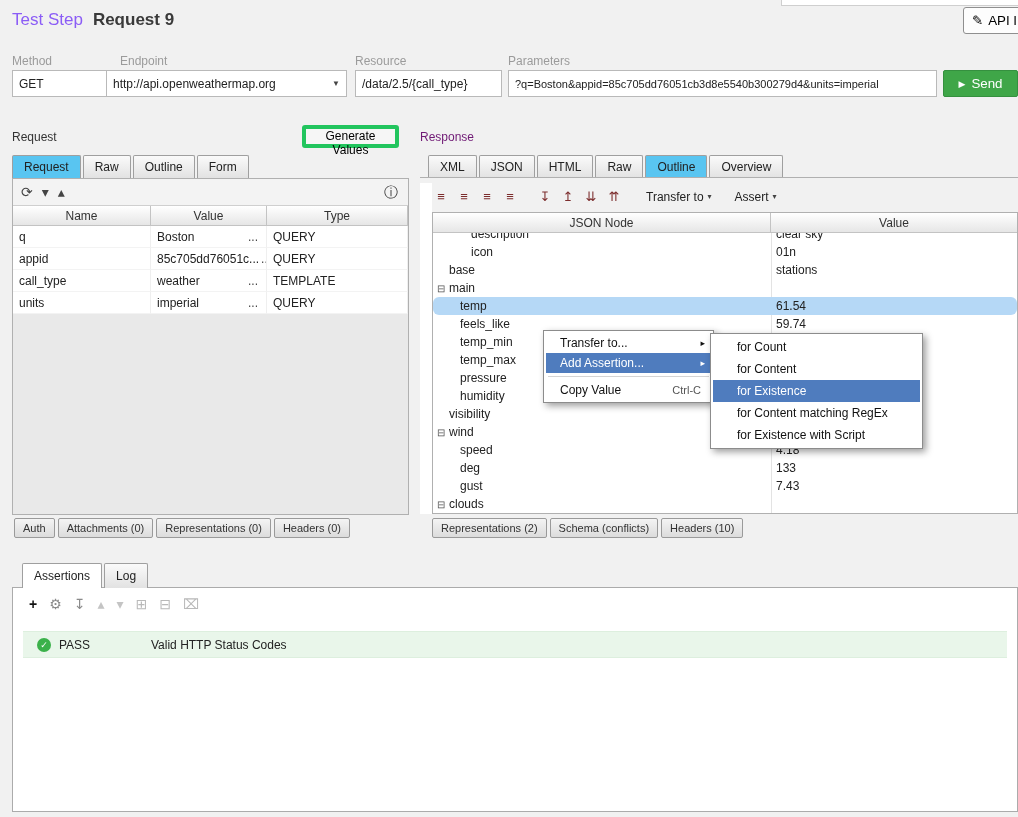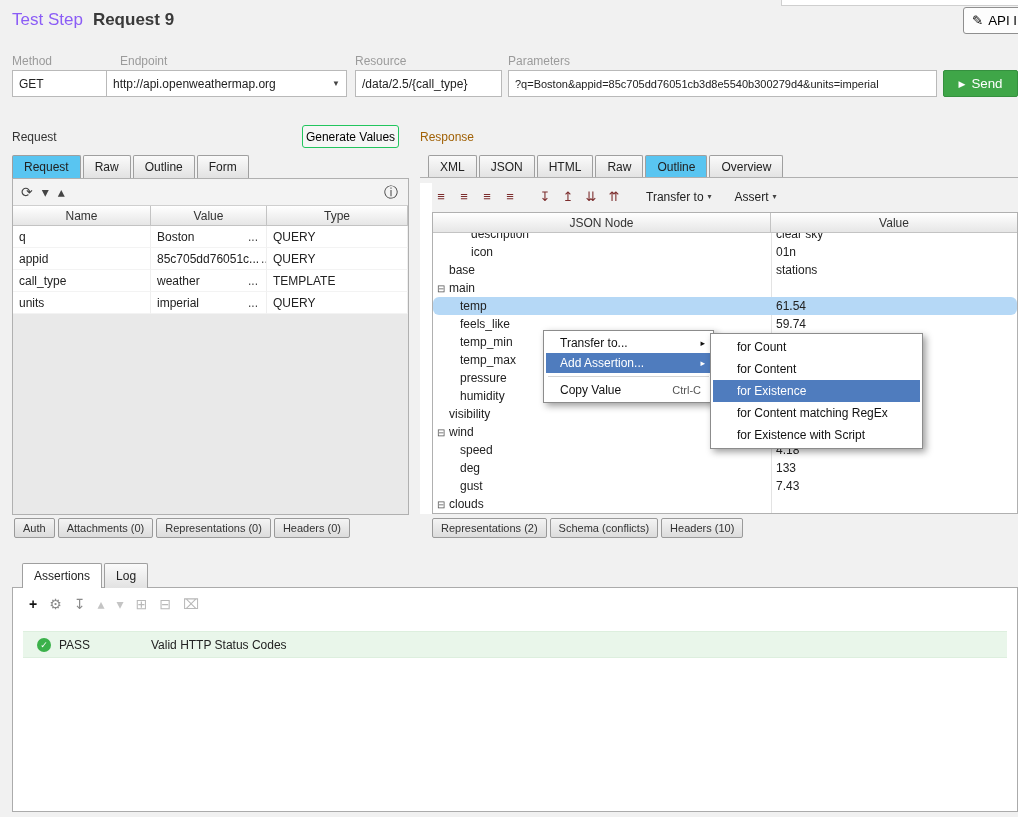--- a/index.html
+++ b/index.html
@@ -112,21 +112,21 @@
   </div>
   <div class="abs field" style="left:508px;top:70px;width:429px;font-size:11px;">
     <span>?q=Boston&amp;appid=85c705dd76051cb3d8e5540b300279d4&amp;units=imperial</span>
   </div>
   <button id="send-button" class="abs">
     <span class="play">▶</span>
     <span>Send</span>
   </button>
 
   <div class="abs" style="left:12px;top:130px;color:#333;">Request</div>
-  <button class="abs" style="left:302px;top:125px;width:97px;height:23px;background:#f6f6f6;border:1px solid #22c55e;border-radius:3px;cursor:pointer;font-size:12px;">Generate Values</button>
+  <button class="abs" style="left:302px;top:125px;width:97px;height:23px;background:#f6f6f6;border:4px solid #22c55e;border-radius:3px;cursor:pointer;font-size:12px;">Generate Values</button>
 
   <div class="abs" id="request-tabs" style="left:12px;top:155px;height:23px;display:flex;align-items:flex-end;">
       <div class="tab active">Request</div>
       <div class="tab">Raw</div>
       <div class="tab">Outline</div>
       <div class="tab">Form</div>
     </div>
 
   <div id="request-editor" class="abs">
     <div id="request-toolbar">
@@ -168,21 +168,21 @@
     </div>
   </div>
 
   <div class="abs" id="request-bottom-tabs" style="left:14px;top:518px;display:flex;">
       <div class="btab">Auth</div>
       <div class="btab">Attachments (0)</div>
       <div class="btab">Representations (0)</div>
       <div class="btab">Headers (0)</div>
     </div>
 
-  <div class="abs" style="left:420px;top:130px;color:#a16207;text-align:center;">Response</div>
+  <div class="abs" style="left:420px;top:130px;color:#701a75;text-align:center;">Response</div>
   <div class="abs" id="response-tabs" style="left:428px;top:155px;height:23px;display:flex;align-items:flex-end;">
       <div class="tab">XML</div>
       <div class="tab">JSON</div>
       <div class="tab">HTML</div>
       <div class="tab">Raw</div>
       <div class="tab active">Outline</div>
       <div class="tab">Overview</div>
     </div>
   <div id="response-tab-underline" class="abs"></div>
   <div id="response-gutter" class="abs"></div>

